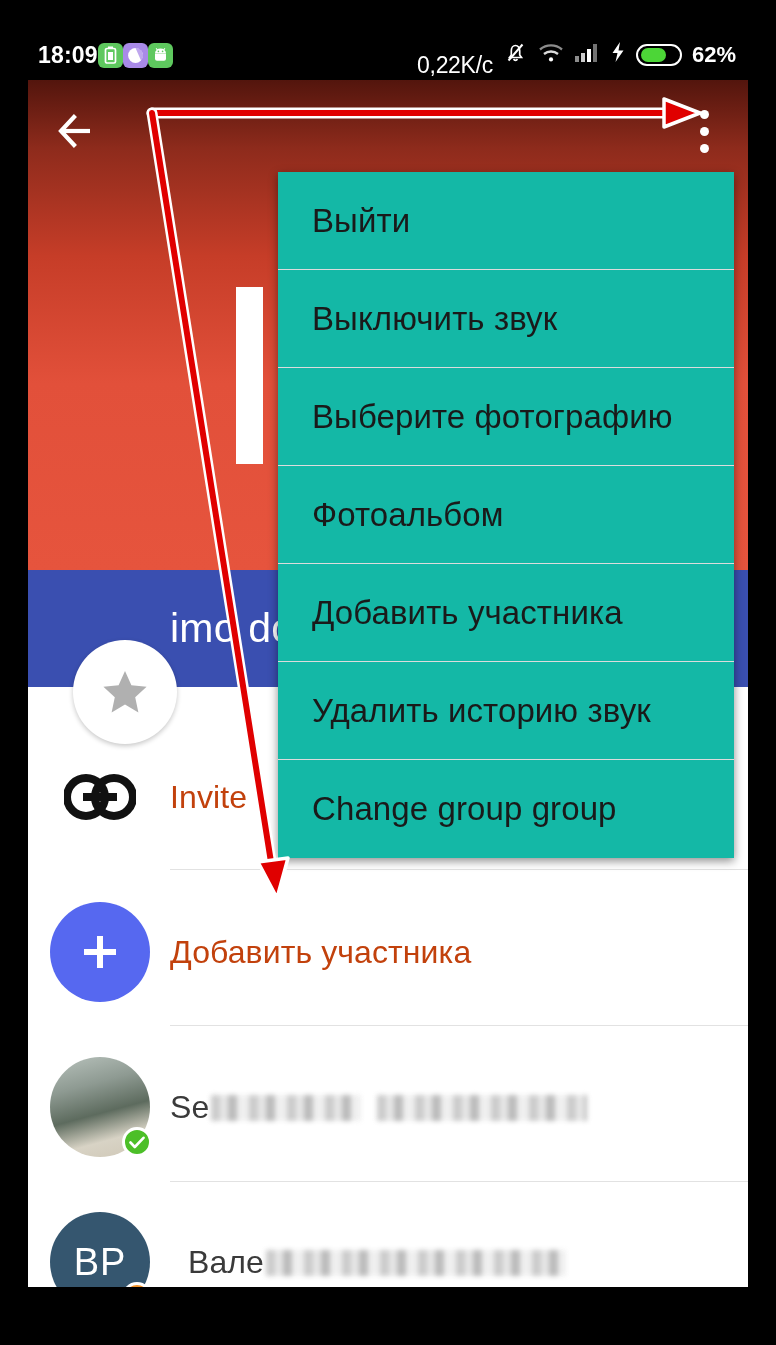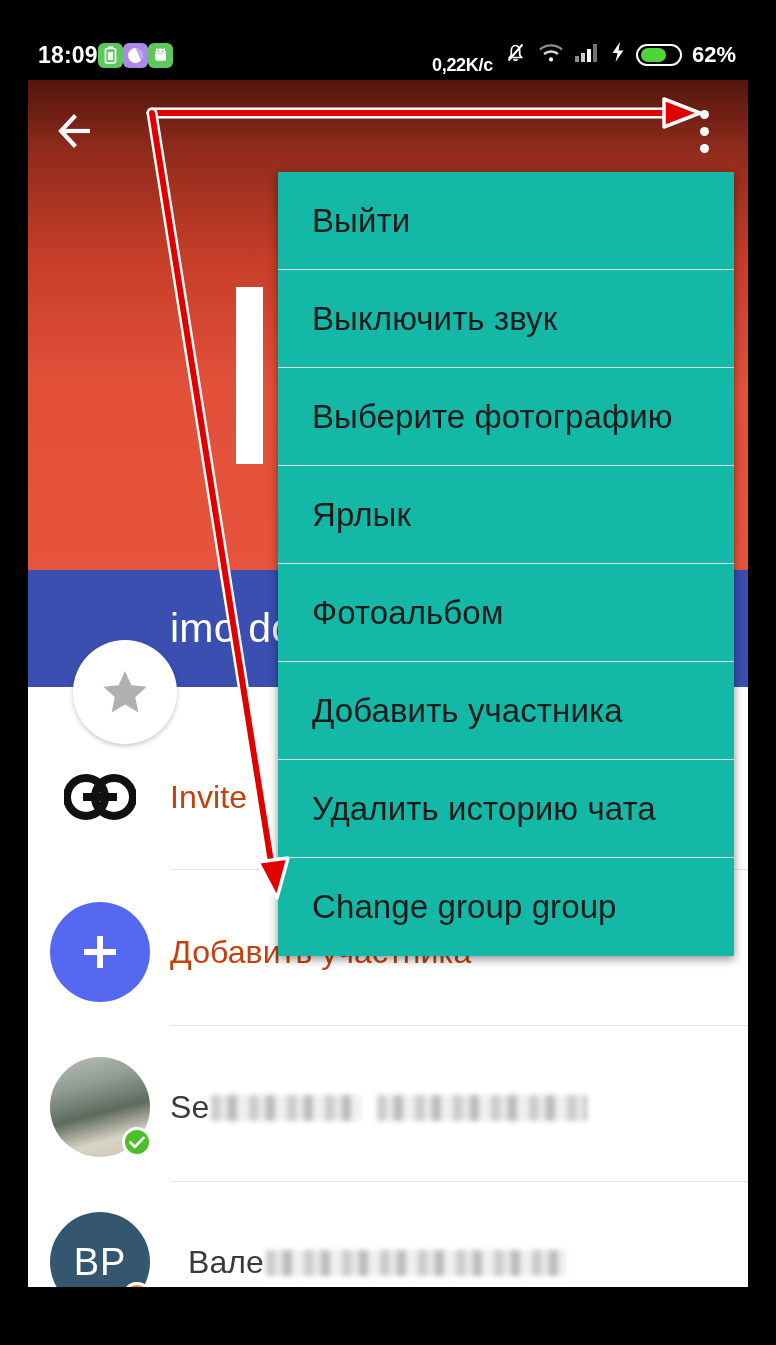--- a/index.html
+++ b/index.html
@@ -51,21 +51,21 @@
   #statusbar .clock { letter-spacing: 0.2px; }
   .sb-left { display: flex; align-items: center; }
   .sb-right { display: flex; align-items: center; gap: 10px; margin-left: auto; }
   .sb-appicon {
     width: 25px; height: 25px;
     border-radius: 6px;
     display: flex; align-items: center; justify-content: center;
   }
   .sb-appicon.green { background: #5ec85e; }
   .sb-appicon.purple { background: #a98ae8; }
-  .netspeed { font-size: 18px; font-weight: bold; letter-spacing: -0.3px; margin-top: 20px; }
+  .netspeed { font-size: 23px; font-weight: normal; letter-spacing: -0.3px; margin-top: 20px; }
   .pct { font-size: 22px; font-weight: bold; }
 
   
   .batt-shell {
     width: 46px; height: 22px;
     border: 2px solid #ffffff;
     border-radius: 11px;
     position: relative;
     box-sizing: border-box;
     display: flex; align-items: center;
@@ -401,24 +401,23 @@
         </span>
         <span class="row-label dark"><span>Вале</span><span class="blur-mask" style="width:300px"></span></span>
       </div>
 
     </div>
 
     <div id="popup-menu">
       <div class="menu-item">Выйти</div>
       <div class="menu-item">Выключить звук</div>
       <div class="menu-item">Выберите фотографию</div>
-      <div class="menu-item">Ярлык</div>
       <div class="menu-item">Фотоальбом</div>
       <div class="menu-item">Добавить участника</div>
-      <div class="menu-item">Удалить историю чата</div>
+      <div class="menu-item">Удалить историю звук</div>
       <div class="menu-item">Change group group</div>
     </div>
 
   </div>
 
   <svg id="annotation" viewBox="0 0 776 1345">
 
     <g>
       <path d="M152 113 L672 113" fill="none" stroke="#ffffff" stroke-width="11" stroke-linecap="round"></path>
       <path d="M152 113 L672 113" fill="none" stroke="#e00000" stroke-width="6" stroke-linecap="round"></path>

